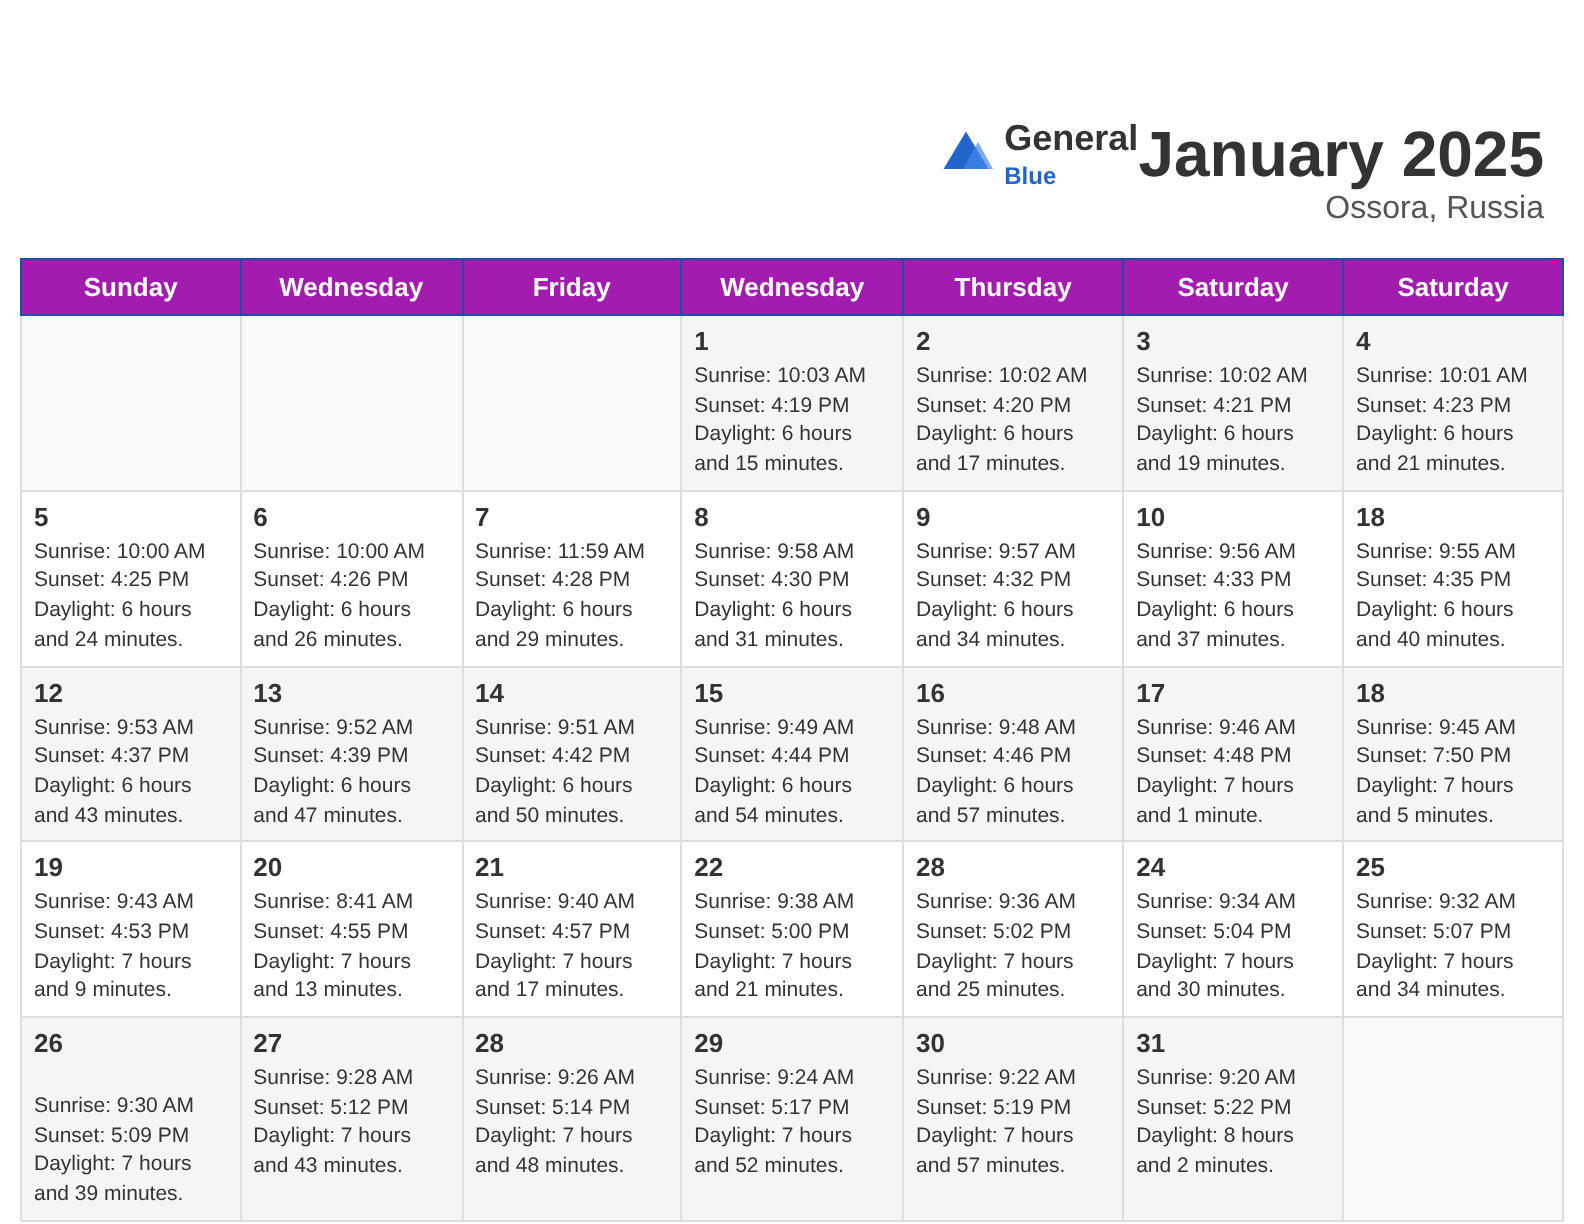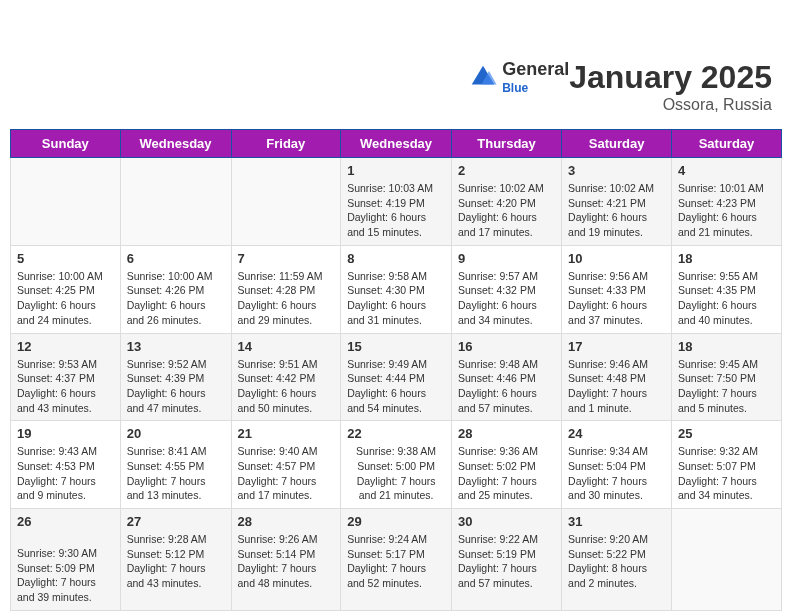--- a/index.html
+++ b/index.html
@@ -283,21 +283,21 @@
         </td>
         <td>
           <span class="day-number">21</span>
           <div class="day-info" style="white-space: pre-line;">Sunrise: 9:40 AM
 Sunset: 4:57 PM
 Daylight: 7 hours
 and 17 minutes.</div>
         </td>
         <td>
           <span class="day-number">22</span>
-          <div class="day-info" style="white-space: pre-line; text-align: center;">Sunrise: 9:38 AM
+          <div class="day-info" style="white-space: pre-line;">Sunrise: 9:38 AM
 Sunset: 5:00 PM
 Daylight: 7 hours
 and 21 minutes.</div>
         </td>
         <td>
           <span class="day-number">28</span>
           <div class="day-info" style="white-space: pre-line;">Sunrise: 9:36 AM
 Sunset: 5:02 PM
 Daylight: 7 hours
 and 25 minutes.</div>

